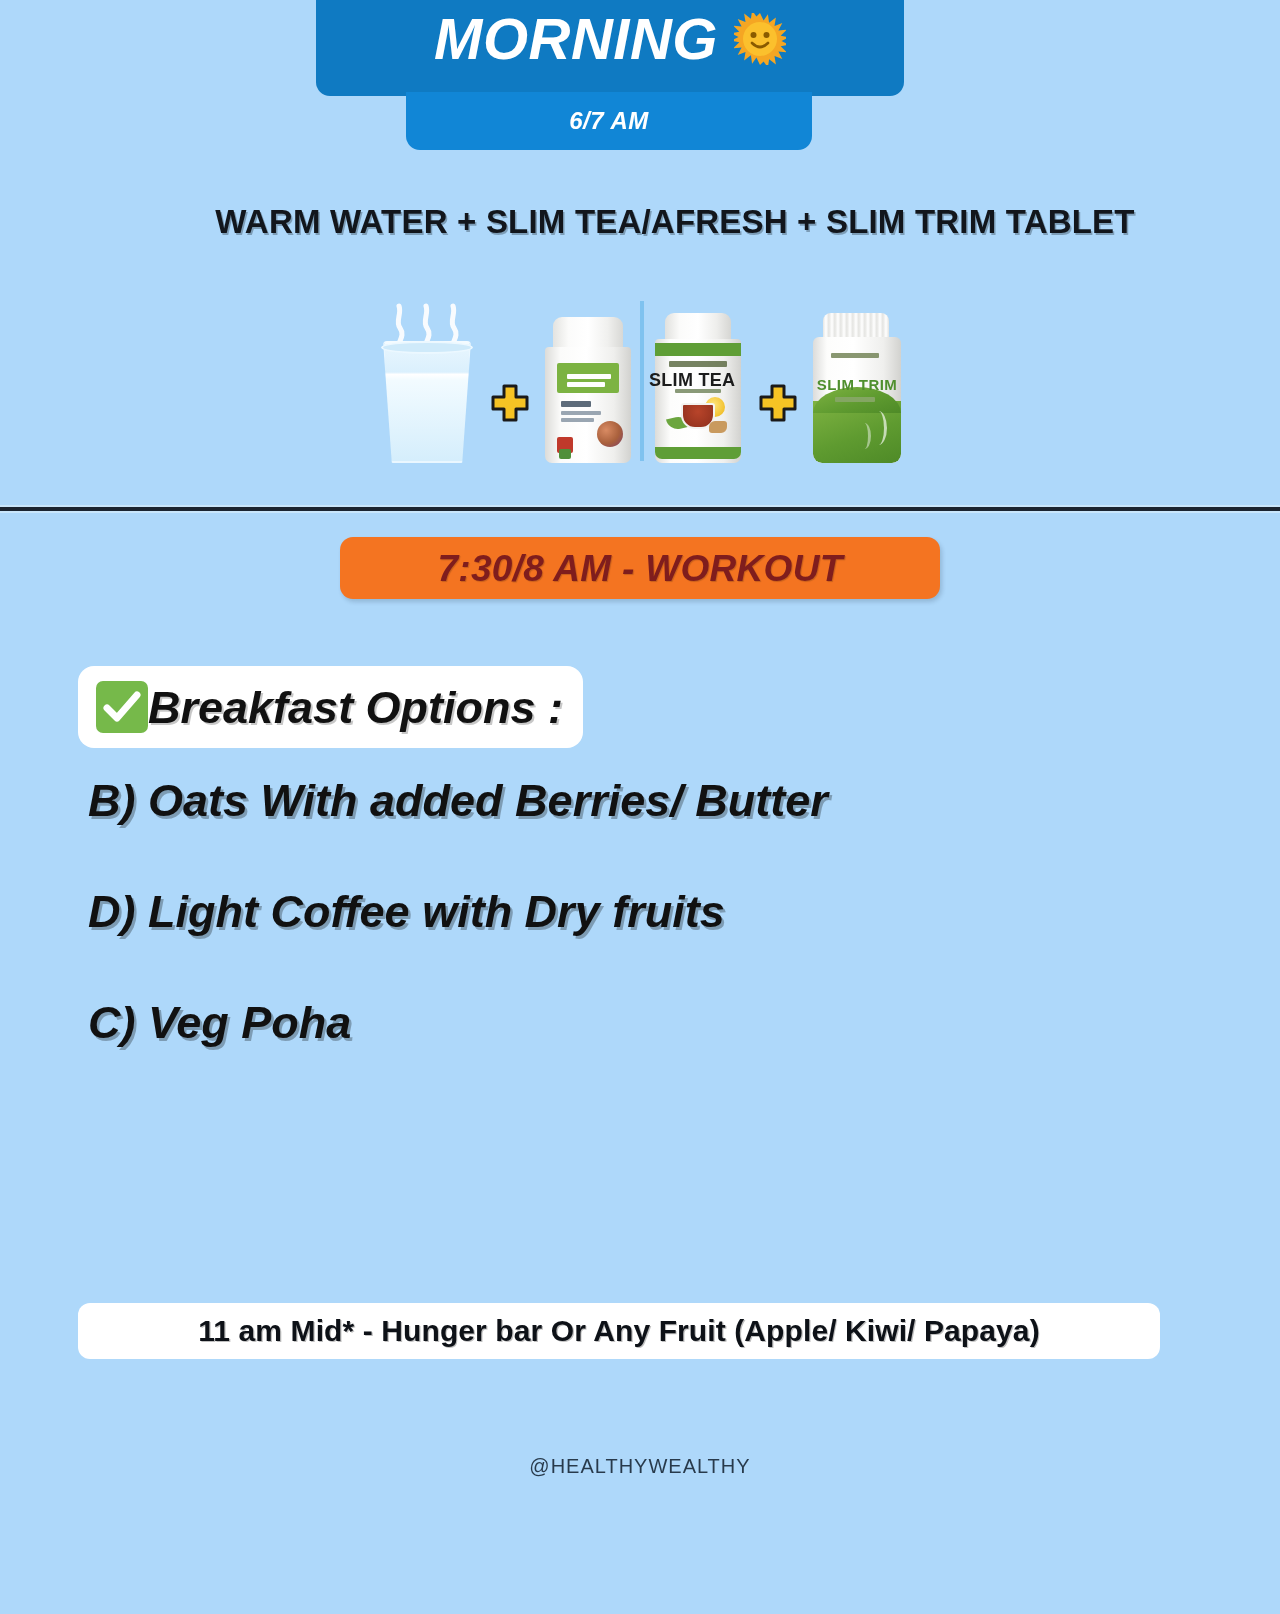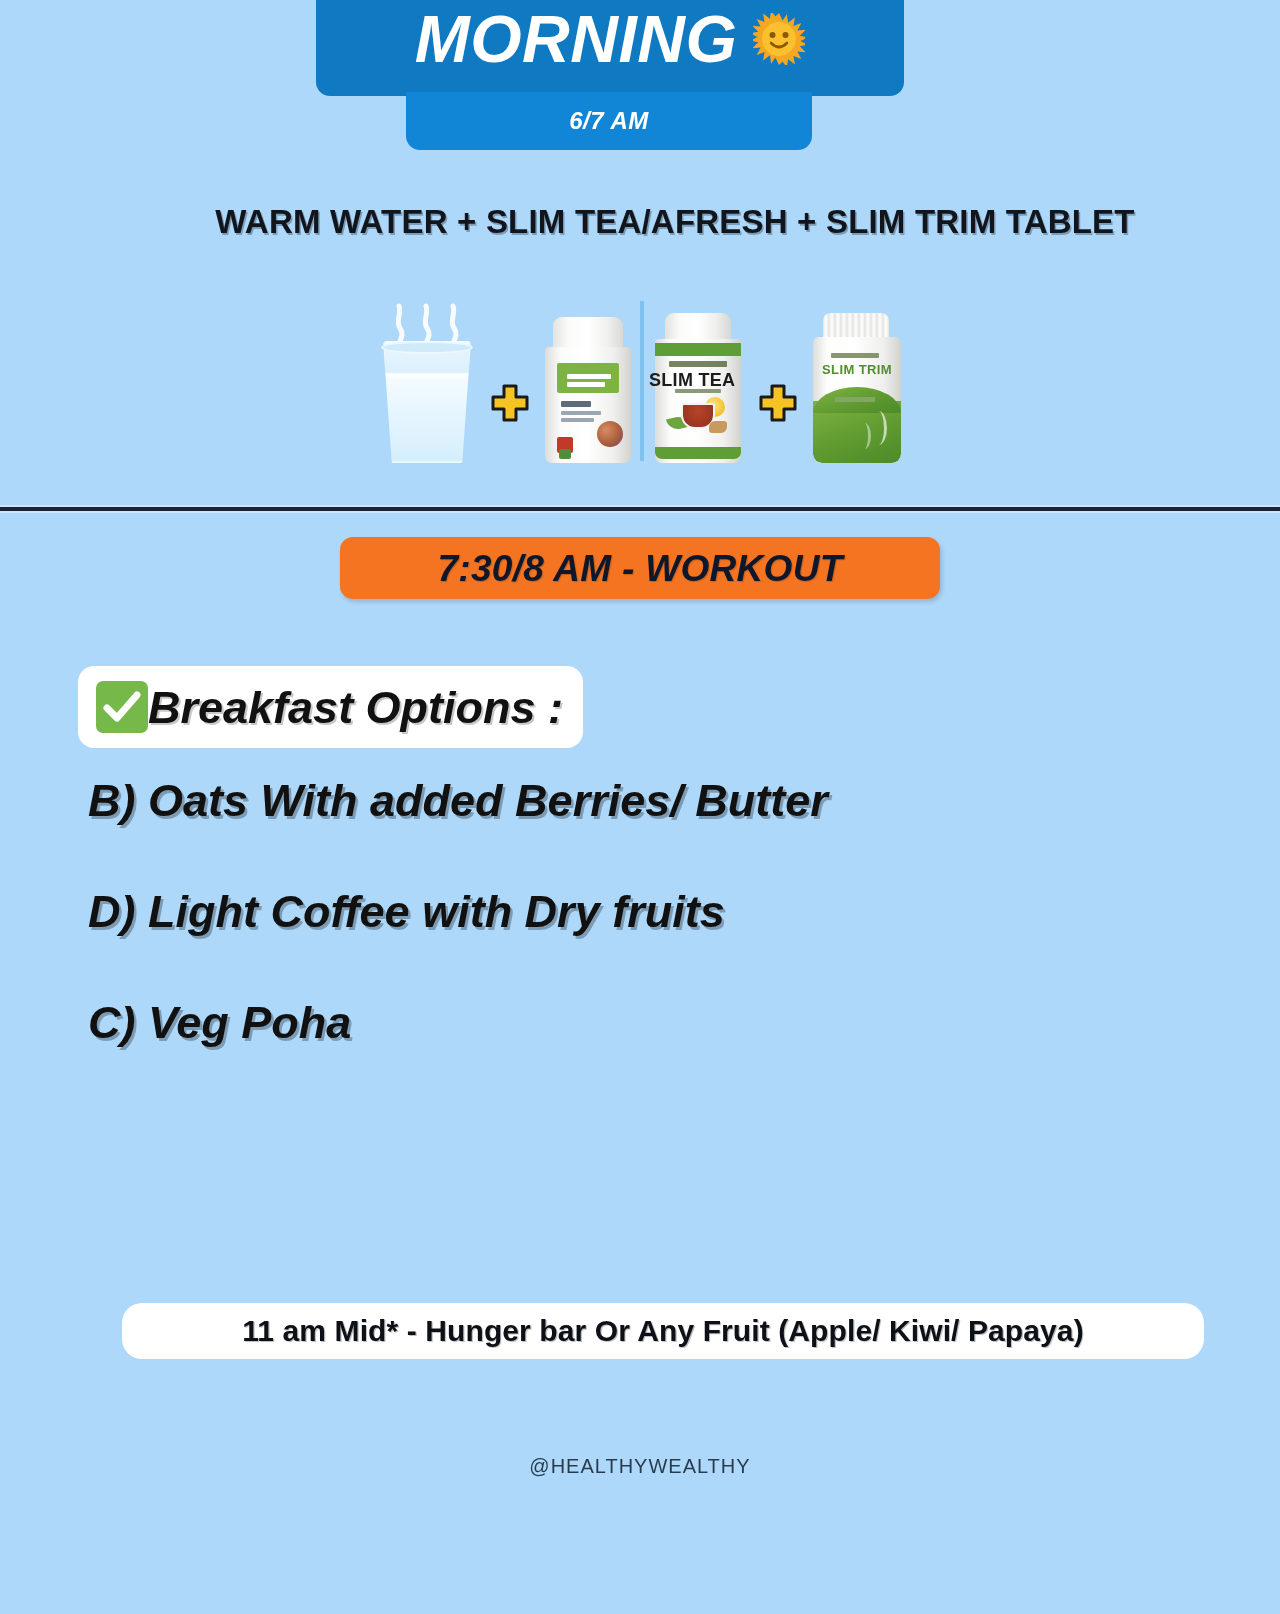--- a/index.html
+++ b/index.html
@@ -30,21 +30,21 @@
     background: #0f7ac2;
     border-radius: 14px;
     display: flex;
     align-items: center;
     justify-content: center;
     gap: 16px;
     box-sizing: border-box;
     padding-bottom: 4px;
   }
   .morning-text {
-    font-size: 66px;
+    font-size: 58px;
     font-weight: bold;
     font-style: italic;
     color: #ffffff;
     letter-spacing: 0.5px;
     line-height: 1;
     white-space: nowrap;
   }
   .sun-icon {
     width: 52px;
     height: 52px;
@@ -306,22 +306,22 @@
   .bottle-trim .swoosh2 {
     position:absolute; bottom:14px; right:30px; width:10px; height:26px;
     border-right: 3px solid rgba(255,255,255,.45);
     border-radius: 0 50% 50% 0 / 0 50% 50% 0;
   }
   .bottle-trim .microtext {
     position:absolute; top:40px; left:22px; width:48px; height:5px;
     background:#6b7d4e; border-radius:1px; opacity:.8;
   }
   .bottle-trim .title {
-    position:absolute; top:50px; left:0; width:96px;
-    text-align:center; font-size:13px; font-weight:bold;
+    position:absolute; top:64px; left:0; width:96px;
+    text-align:center; font-size:15px; font-weight:bold;
     color:#4f8f2e; line-height:1.05; letter-spacing:.4px;
   }
   .bottle-trim .sub {
     position:absolute; top:84px; left:26px; width:40px; height:5px;
     background:#84a663; border-radius:1px;
   }
 
   
   .section-divider {
     position: absolute;
@@ -347,21 +347,21 @@
     border-radius: 13px;
     display: flex;
     align-items: center;
     justify-content: center;
     box-shadow: 2px 3px 4px rgba(20,40,60,0.18);
   }
   .workout-text {
     font-size: 37px;
     font-weight: bold;
     font-style: italic;
-    color: #0f172a;
+    color: #7f1d1d;
     letter-spacing: 0.3px;
     line-height: 1;
     text-shadow: 1px 1px 1px rgba(0,0,0,.18);
   }
 
   
   .breakfast-pill {
     position: absolute;
     top: 666px;
     left: 78px;
@@ -410,26 +410,25 @@
   }
 
   
   .snack-pill {
     position: absolute;
     top: 1303px;
     left: 78px;
     width: 1082px;
     height: 56px;
     background: #ffffff;
-    border-radius: 20px;
+    border-radius: 12px;
     display: flex;
     align-items: center;
     justify-content: center;
     box-sizing: border-box;
-    margin-left: 44px;
   }
   .snack-text {
     font-size: 30px;
     font-weight: bold;
     color: #0d1117;
     letter-spacing: 0.1px;
     line-height: 1;
     white-space: nowrap;
     text-shadow: 1.2px 1.2px 0 rgba(0,0,0,.25);
   }

